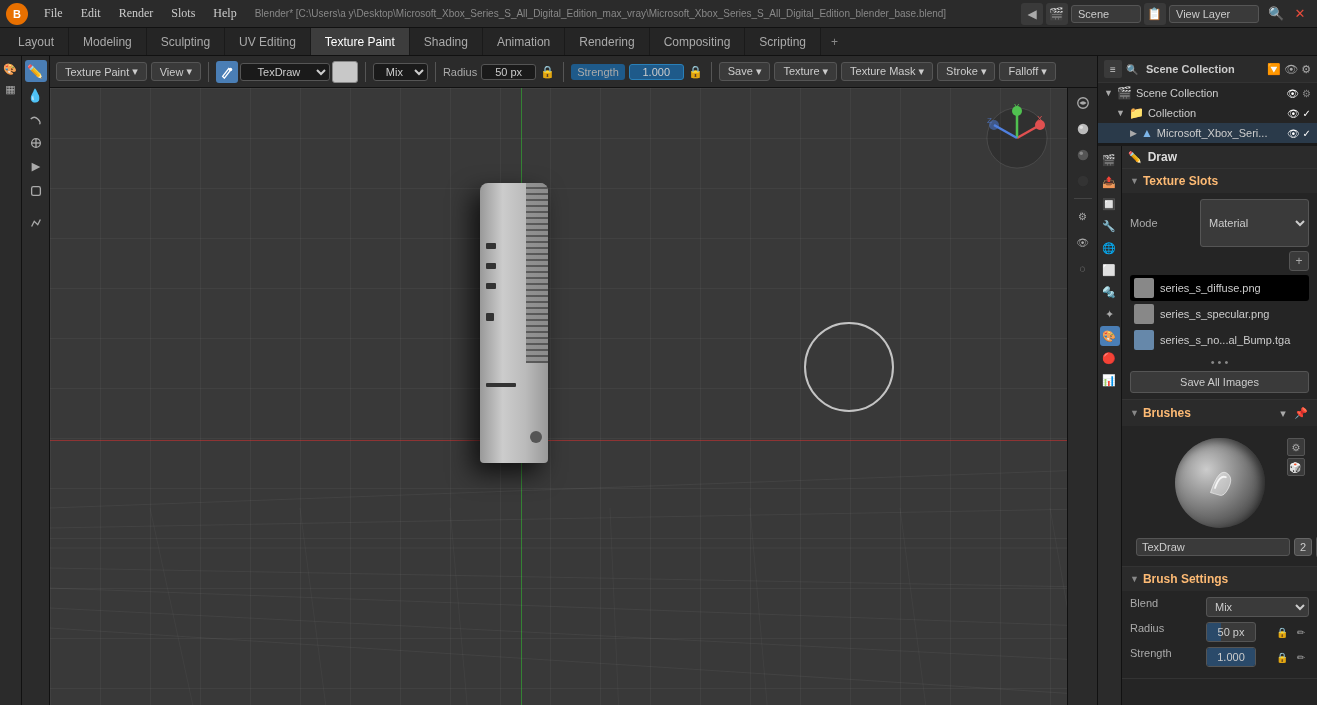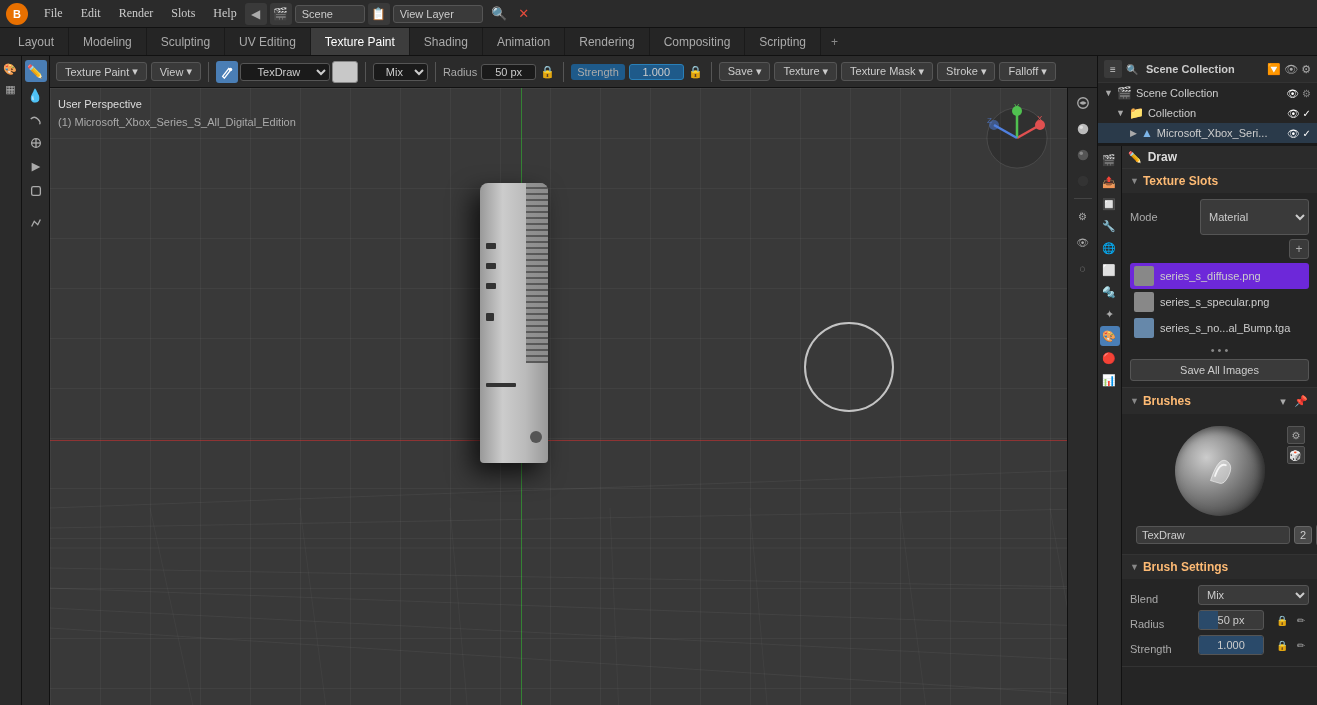--- a/index.html
+++ b/index.html
@@ -68,36 +68,36 @@
     .vis-icons { margin-left: auto; display: flex; gap: 3px; }
     .vis-icon { color: #888; font-size: 10px; cursor: pointer; }
     .vis-icon.active { color: #fff; }
     .props-section { border-bottom: 1px solid #333; }
     .props-section-header { display: flex; align-items: center; padding: 5px 8px; background: #2b2b2b; cursor: pointer; gap: 4px; }
     .props-section-title { font-size: 12px; color: #fdba74; font-weight: bold; }
     .props-section-body { padding: 6px 8px; }
 
     
     .texture-slot { display: flex; align-items: center; padding: 3px 4px; gap: 6px; cursor: pointer; border-radius: 3px; }
-    .texture-slot.active { background: #6d28d9; }
+    .texture-slot.active { background: #000000; }
     .tex-preview { width: 20px; height: 20px; background: #888; border-radius: 2px; flex-shrink: 0; }
     .tex-name { font-size: 11px; color: #ccc; flex: 1; overflow: hidden; text-overflow: ellipsis; white-space: nowrap; }
-    .mode-select { background: #3a3a3a; border: 1px solid #555; border-radius: 3px; color: #ccc; font-size: 11px; padding: 10px 4px; width: 100%; }
+    .mode-select { background: #3a3a3a; border: 1px solid #555; border-radius: 3px; color: #ccc; font-size: 11px; padding: 16px 4px; width: 100%; }
     .props-row { display: flex; align-items: center; margin-bottom: 4px; }
     .props-label { color: #aaa; font-size: 11px; width: 70px; flex-shrink: 0; }
     .save-btn { width: 100%; padding: 4px; background: #3a3a3a; border: 1px solid #555; border-radius: 3px; color: #ccc; font-size: 11px; cursor: pointer; text-align: center; }
 
     .brush-name-row { display: flex; align-items: center; gap: 4px; padding: 2px 6px; }
     .brush-name-input { flex: 1; background: #3a3a3a; border: 1px solid #555; border-radius: 3px; color: #ccc; font-size: 11px; padding: 2px 5px; }
     .brush-num { background: #4a4a4a; border: 1px solid #666; border-radius: 3px; color: #ccc; font-size: 11px; padding: 2px 5px; width: 28px; text-align: center; }
     .brush-action-btn { width: 22px; height: 22px; background: #3a3a3a; border: 1px solid #555; border-radius: 3px; display: flex; align-items: center; justify-content: center; cursor: pointer; color: #aaa; font-size: 12px; }
 
     
     .blend-select { background: #3a3a3a; border: 1px solid #555; border-radius: 3px; color: #ccc; font-size: 11px; padding: 2px 4px; flex: 1; }
-    .settings-row { display: flex; align-items: flex-end; margin-bottom: 5px; gap: 8px; }
+    .settings-row { display: flex; align-items: flex-start; margin-bottom: 5px; gap: 16px; }
     .settings-label { color: #aaa; font-size: 11px; width: 60px; }
     .settings-value-bar { flex: 1; background: #3a3a3a; border: 1px solid #555; border-radius: 3px; position: relative; height: 20px; overflow: hidden; }
     .settings-value-bar-fill { height: 100%; background: #2a4a6a; }
     .settings-value-bar-text { position: absolute; inset: 0; display: flex; align-items: center; justify-content: center; color: #ccc; font-size: 11px; }
 
     
     #viewport-right-strip {
       position: absolute; right: 0; top: 0; bottom: 0; width: 30px;
       background: #2b2b2b; display: flex; flex-direction: column; align-items: center;
       padding: 4px 0; gap: 4px; border-left: 1px solid #111;
@@ -148,20 +148,23 @@
 <body>
 
 <div id="top-menu">
   <div class="menu-logo">B</div>
   <div class="menu-items">
     <div class="menu-item">File</div>
     <div class="menu-item">Edit</div>
     <div class="menu-item">Render</div>
     <div class="menu-item">Slots</div>
     <div class="menu-item">Help</div>
+  </div>
+  <div style="flex:1; overflow:hidden; padding: 0 10px;">
+    <div style="font-size:10px; color:#888; white-space:nowrap; overflow:hidden; text-overflow:ellipsis;">Blender* [C:\Users\a y\Desktop\Microsoft_Xbox_Series_S_All_Digital_Edition_max_vray\Microsoft_Xbox_Series_S_All_Digital_Edition_blender_base.blend]</div>
   </div>
 
   <div style="display:flex; align-items:center; gap:6px; flex-shrink:0;">
     <div style="display:flex;align-items:center;gap:3px;">
       <div style="width:22px;height:22px;background:#3a3a3a;border-radius:3px;display:flex;align-items:center;justify-content:center;font-size:12px;color:#aaa;cursor:pointer;">◀</div>
       <div style="width:22px;height:22px;background:#3a3a3a;border-radius:3px;display:flex;align-items:center;justify-content:center;font-size:12px;color:#aaa;cursor:pointer;">🎬</div>
       <input class="scene-input" value="Scene" style="">
       <div style="width:22px;height:22px;background:#3a3a3a;border-radius:3px;display:flex;align-items:center;justify-content:center;font-size:12px;color:#aaa;cursor:pointer;">📋</div>
       <input class="view-layer-input" value="View Layer" style="">
     </div>
@@ -306,24 +309,20 @@
           <div style="position:absolute;left:6px;top:130px;width:8px;height:8px;background:#333;border-radius:1px;"></div>
 
           <div style="position:absolute;left:6px;top:200px;width:30px;height:4px;background:#333;border-radius:1px;"></div>
 
           <div style="position:absolute;right:6px;bottom:20px;width:12px;height:12px;background:#555;border-radius:50%;"></div>
         </div>
       </div>
 
       <div class="brush-circle"></div>
 
-      <div class="viewport-info">
-        <div>User Perspective</div>
-        <div class="line2">(1) Microsoft_Xbox_Series_S_All_Digital_Edition</div>
-      </div>
 
       <div class="gizmo-container">
         <svg class="gizmo-svg" viewBox="0 0 70 70">
           <circle cx="35" cy="35" r="30" fill="rgba(0,0,0,0.15)" stroke="rgba(255,255,255,0.1)" stroke-width="1"></circle>
 
           <line x1="35" y1="35" x2="58" y2="22" stroke="#e05050" stroke-width="2.5"></line>
           <circle cx="58" cy="22" r="5" fill="#e05050"></circle>
           <text x="55" y="18" fill="#e05050" font-size="8">X</text>
 
           <line x1="35" y1="35" x2="35" y2="8" stroke="#50c050" stroke-width="2.5"></line>

